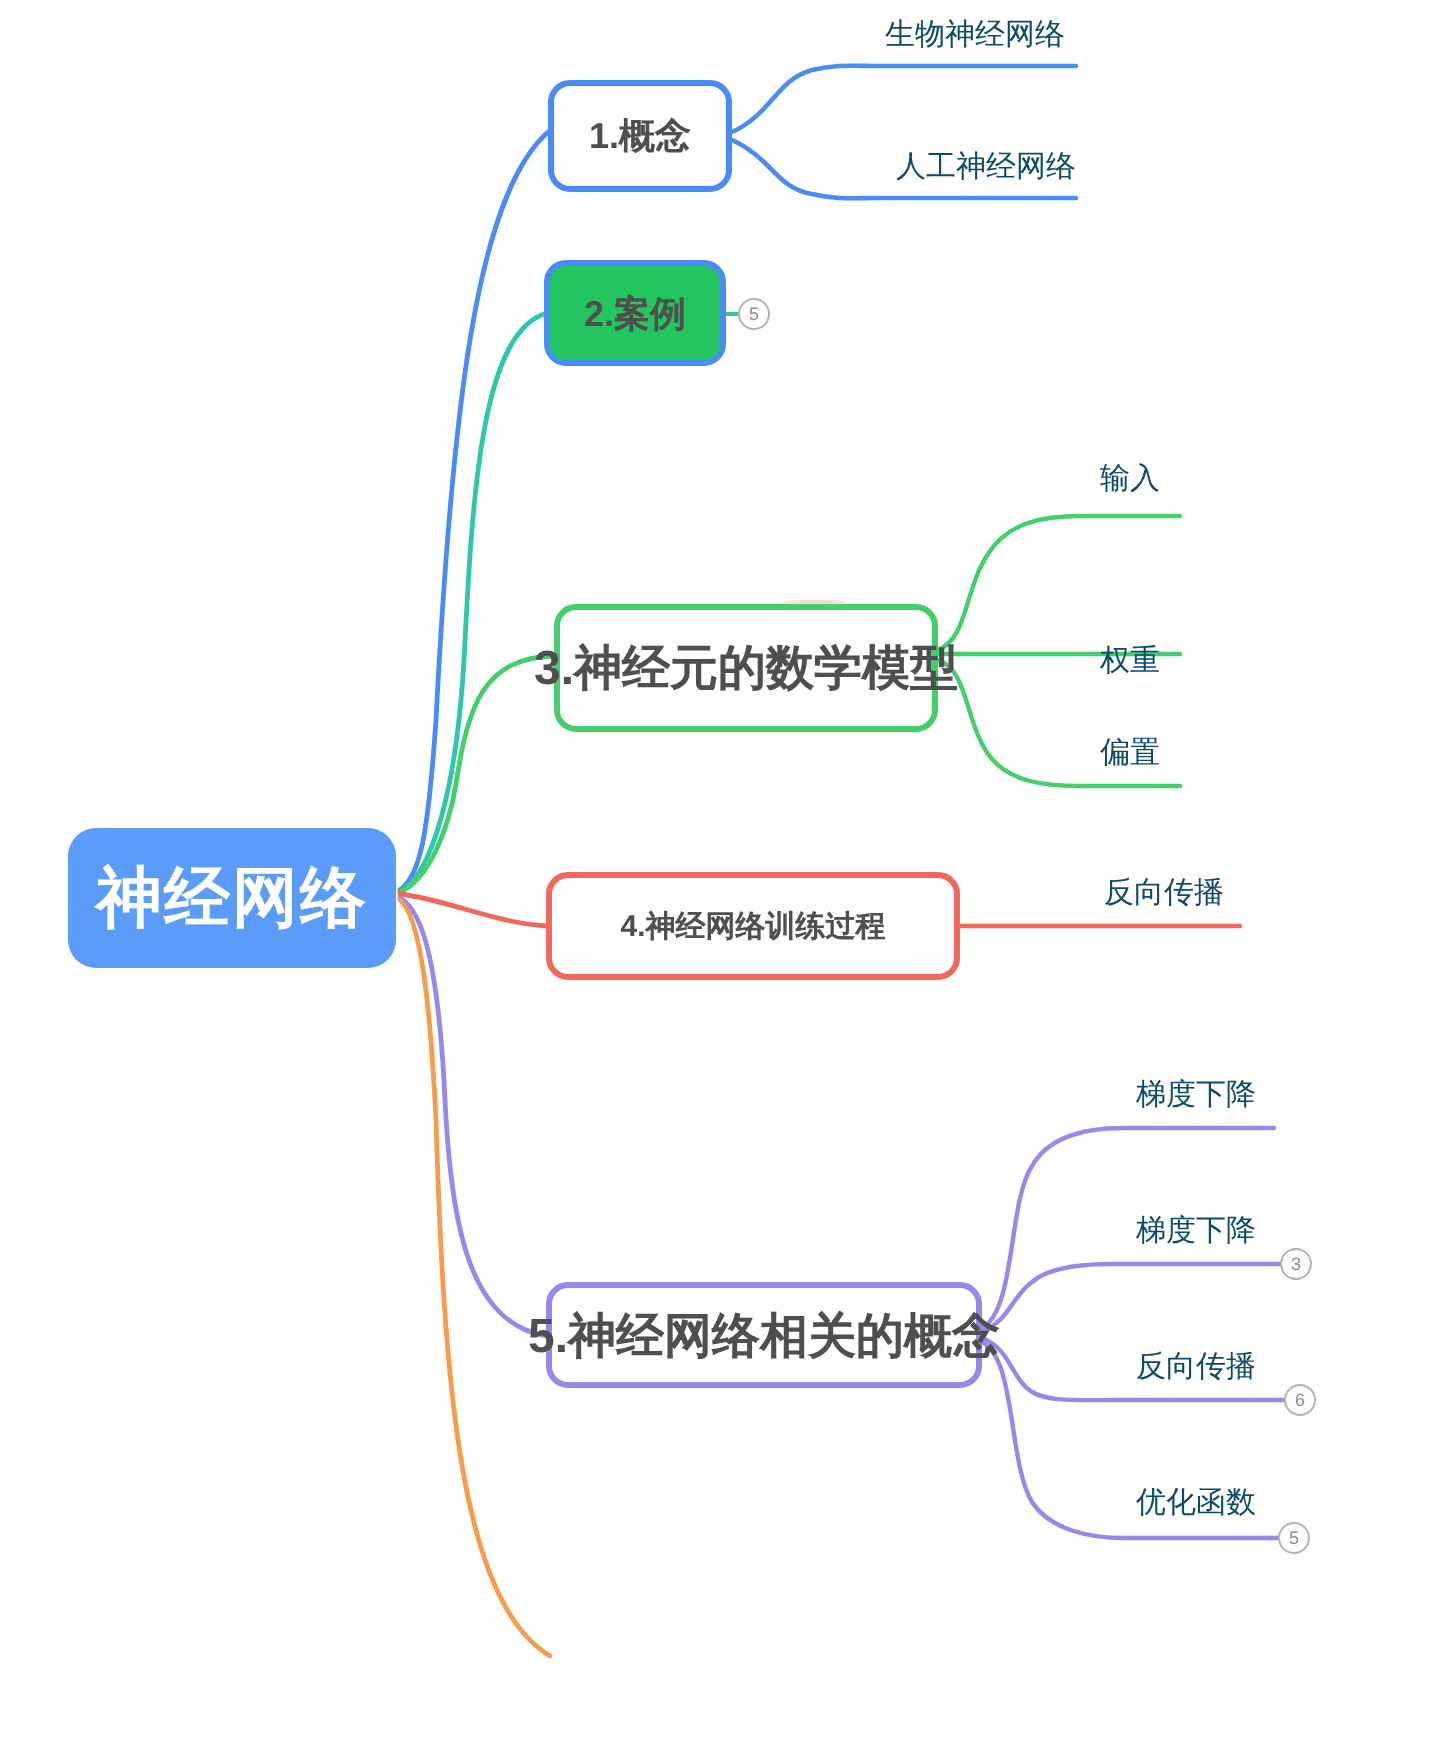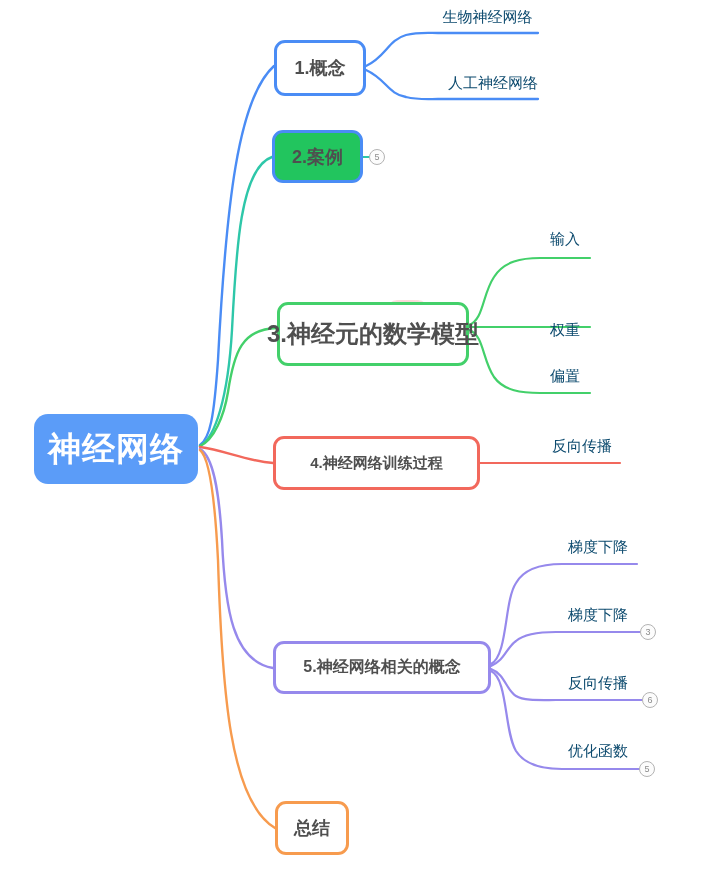--- a/index.html
+++ b/index.html
@@ -110,23 +110,22 @@
   <div class="node root" style="left: 34px; top: 414px; width: 164px; height: 70px; background-color: rgb(91, 156, 248);">神经网络</div>
 
   <div class="node" style="left: 274px; top: 40px; width: 92px; height: 56px; border-color: rgb(74, 140, 245);">1.概念</div>
 
   <div class="node" style="left: 272px; top: 130px; width: 91px; height: 53px; border-color: rgb(74, 140, 245); background-color: #22c55e;" id="case-node">2.案例</div>
 
   <div class="node" style="left: 277px; top: 302px; width: 192px; height: 64px; font-size: 24px; border-color: rgb(67, 208, 106);">3.神经元的数学模型</div>
 
   <div class="node" style="left: 273px; top: 436px; width: 207px; height: 54px; font-size: 15px; border-color: rgb(242, 104, 92);">4.神经网络训练过程</div>
 
-  <div class="node" style="left: 273px; top: 641px; width: 218px; height: 53px; font-size: 16px; border-color: rgb(150, 137, 236);">5.神经网络相关的概念</div>
+  <div class="node" style="left: 273px; top: 641px; width: 218px; height: 53px; font-size: 24px; border-color: rgb(150, 137, 236);">5.神经网络相关的概念</div>
 
-  <div class="node" style="left: 275px; top: 801px; width: 74px; height: 54px; border-color: rgb(247, 155, 78);">总结</div>
 
   <div class="leaf" style="left:437px; top:8px; width:101px;">生物神经网络</div>
   <div class="leaf" style="left:437px; top:74px; width:101px;text-align:right;">人工神经网络</div>
 
   <div class="leaf" style="left:520px; top:230px; width:90px;">输入</div>
   <div class="leaf" style="left:520px; top:299px; width:90px;margin-top:22px;">权重</div>
   <div class="leaf" style="left:520px; top:367px; width:90px;font-family:Liberation Mono, monospace;">偏置</div>
 
   <div class="leaf" style="left:532px; top:437px; width:100px;">反向传播</div>
 

